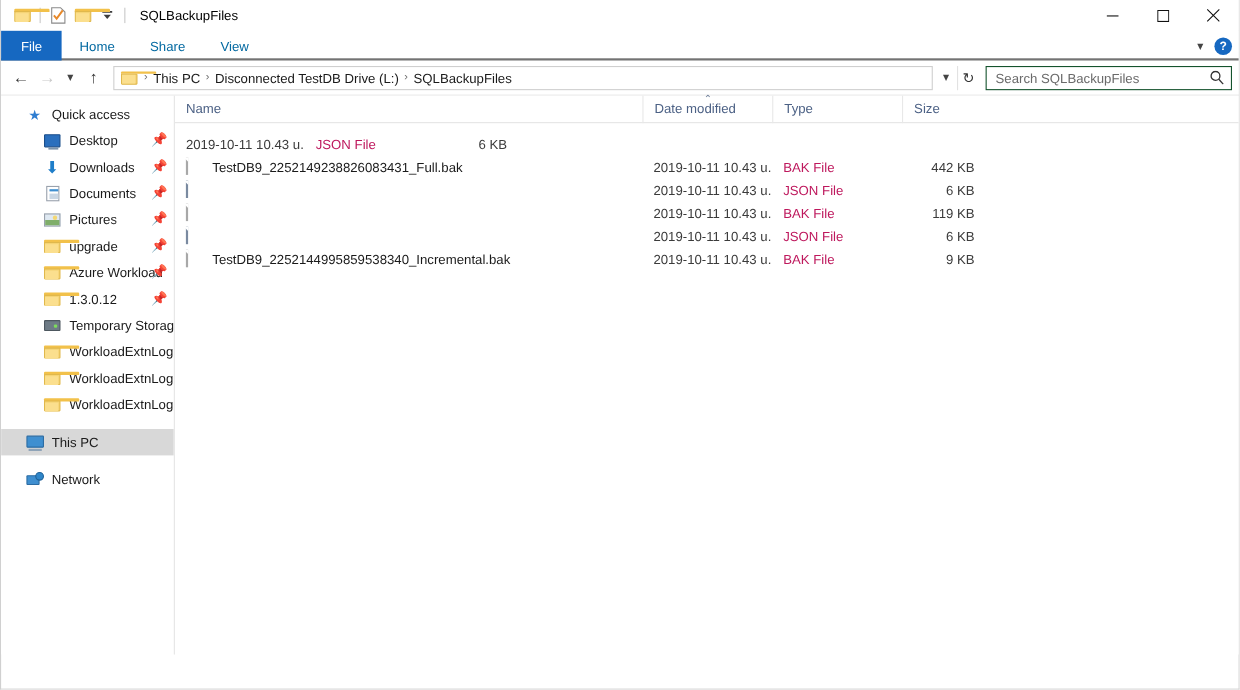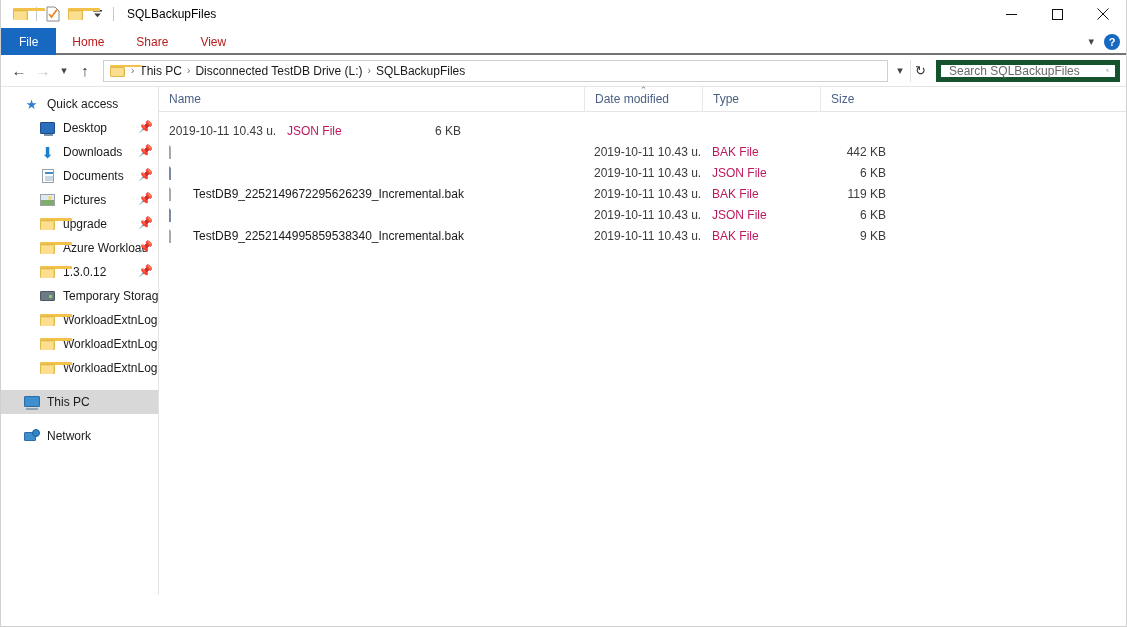--- a/index.html
+++ b/index.html
@@ -43,21 +43,21 @@
   }
   .folder .front {
     position:absolute; left:1px; top:3.5px; width:12px; height:8px;
     background:#fbdf8e;
   }
 
   
   .ribbon { height:27px; display:flex; align-items:stretch;
             border-bottom:2px solid #737373; background:#fff; position:relative; }
   .tab { padding:0 16px; display:flex; align-items:center; font-size:12px;
-         color:#b91c1c; height:27px; }
+         color:#0369a1; height:27px; }
   .tab.file { background:#1668c1; color:#fff; padding:0 18px; }
   .ribbon-right { position:absolute; right:6px; top:0; height:27px;
                   display:flex; align-items:center; gap:10px; }
   .chev-down { color:#444; font-size:11px; }
   .help-icon { width:16px; height:16px; border-radius:50%; background:#1668c1;
                color:#fff; font-size:11px; font-weight:bold; display:flex;
                align-items:center; justify-content:center; }
 
   
   .addrbar { height:31px; display:flex; align-items:center; padding:0 6px;
@@ -70,21 +70,21 @@
               display:flex; align-items:center; margin:0 2px 0 6px;
               padding:0 4px; position:relative; }
   .crumb { font-size:12px; color:#1a1a1a; padding:0 3px; white-space:nowrap; }
   .crumb-sep { color:#6d6d6d; font-size:10px; padding:0 2px; }
   .crumb-folder { padding:0 4px 0 2px; display:flex; align-items:center; }
   .addr-drop { width:20px; height:22px; display:flex; align-items:center;
                justify-content:center; color:#444; font-size:11px; }
   .refresh { width:20px; height:22px; display:flex; align-items:center;
              justify-content:center; color:#333; font-size:13px;
              border-left:1px solid #e2e2e2; }
-  .searchbox { width:184px; height:22px; border:5px solid #14532d; background:#fff;
+  .searchbox { width:224px; height:22px; border:1px solid #14532d; background:#fff;
                display:flex; align-items:center; padding:0 6px; margin-left:6px; }
   .searchbox input { border:none; outline:none; flex:1; font-size:12px;
                      color:#555; font-family:"Liberation Sans", sans-serif;
                      background:transparent; }
   .searchbox input::placeholder { color:#6a6a6a; }
 
   
   .content { display:flex; height:508px; border-top:1px solid #e6e6e6; }
   .navpane { width:158px; height:508px; border-right:1px solid #e3e3e3;
              background:#fff; overflow:hidden; padding-top:5px; position:relative; }
@@ -439,39 +439,39 @@
 
         <div class="row">
           <div class="cell date">2019-10-11 10.43 u.</div>
           <div class="cell type">JSON File</div>
           <div class="cell size">6 KB</div>
         </div>
 
         <div class="row">
           <div class="cell name">
             <span class="file-ico"><span class="ico-bak"></span></span>
+            <span>TestDB9_2252149238826083431_Full.bak</span>
           </div>
           <div class="cell date">2019-10-11 10.43 u.</div>
           <div class="cell type">BAK File</div>
           <div class="cell size">442 KB</div>
         </div>
 
         <div class="row">
           <div class="cell name">
             <span class="file-ico"><span class="ico-json"></span></span>
           </div>
           <div class="cell date">2019-10-11 10.43 u.</div>
           <div class="cell type">JSON File</div>
           <div class="cell size">6 KB</div>
         </div>
 
         <div class="row">
           <div class="cell name">
             <span class="file-ico"><span class="ico-bak"></span></span>
-            <span>TestDB9_2252149672295626239_Incremental.bak</span>
           </div>
           <div class="cell date">2019-10-11 10.43 u.</div>
           <div class="cell type">BAK File</div>
           <div class="cell size">119 KB</div>
         </div>
 
         <div class="row">
           <div class="cell name">
             <span class="file-ico"><span class="ico-json"></span></span>
           </div>

